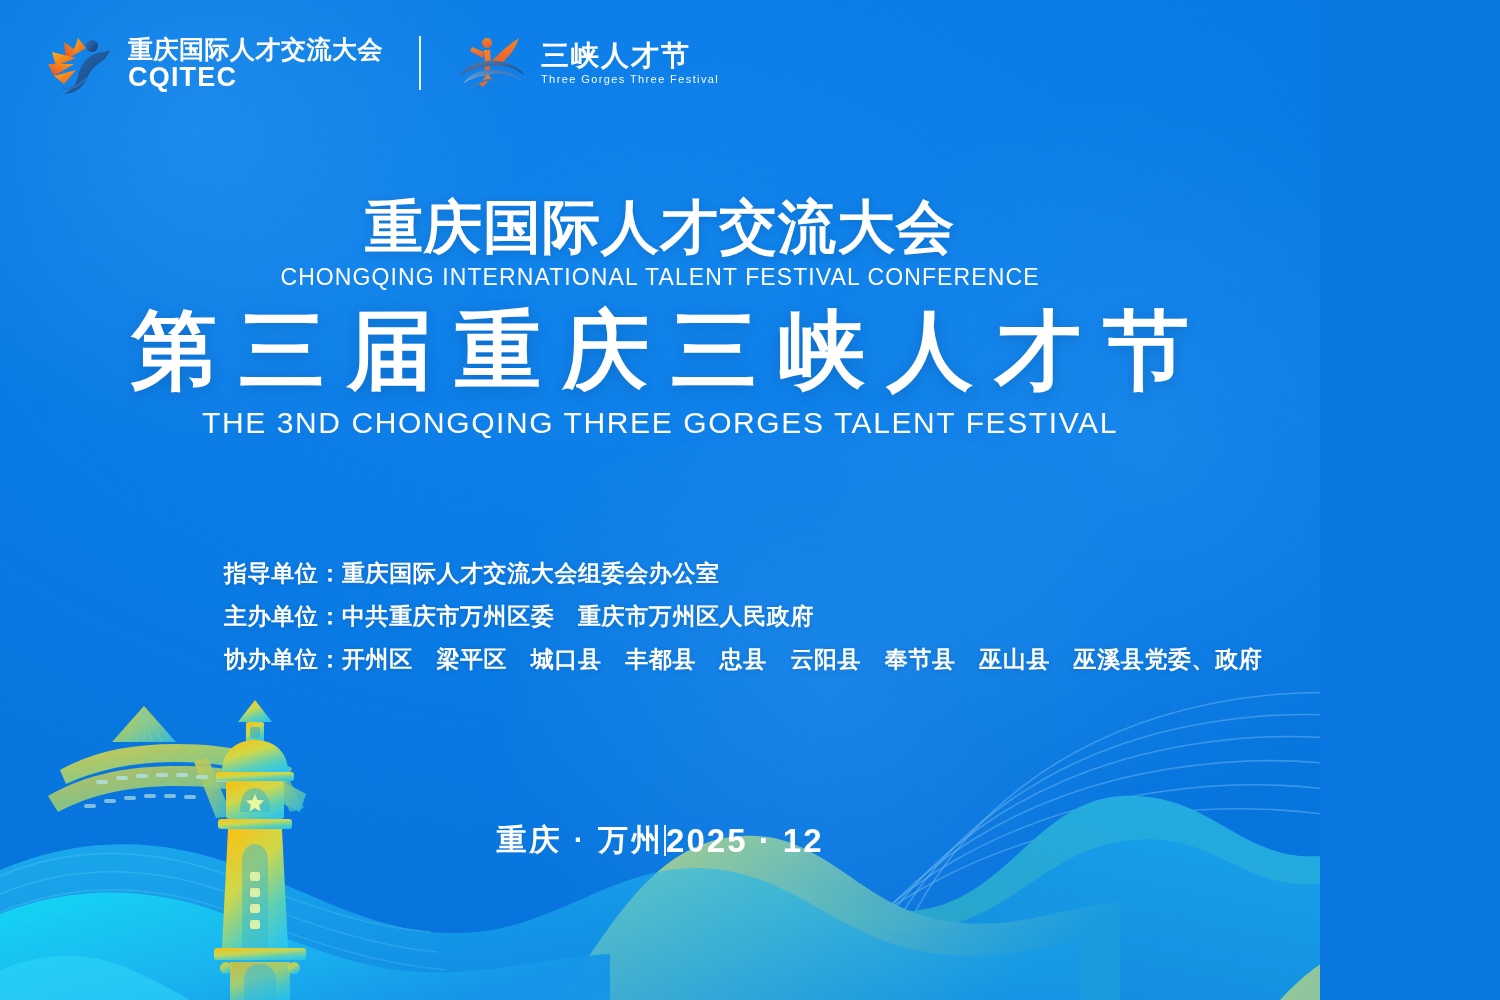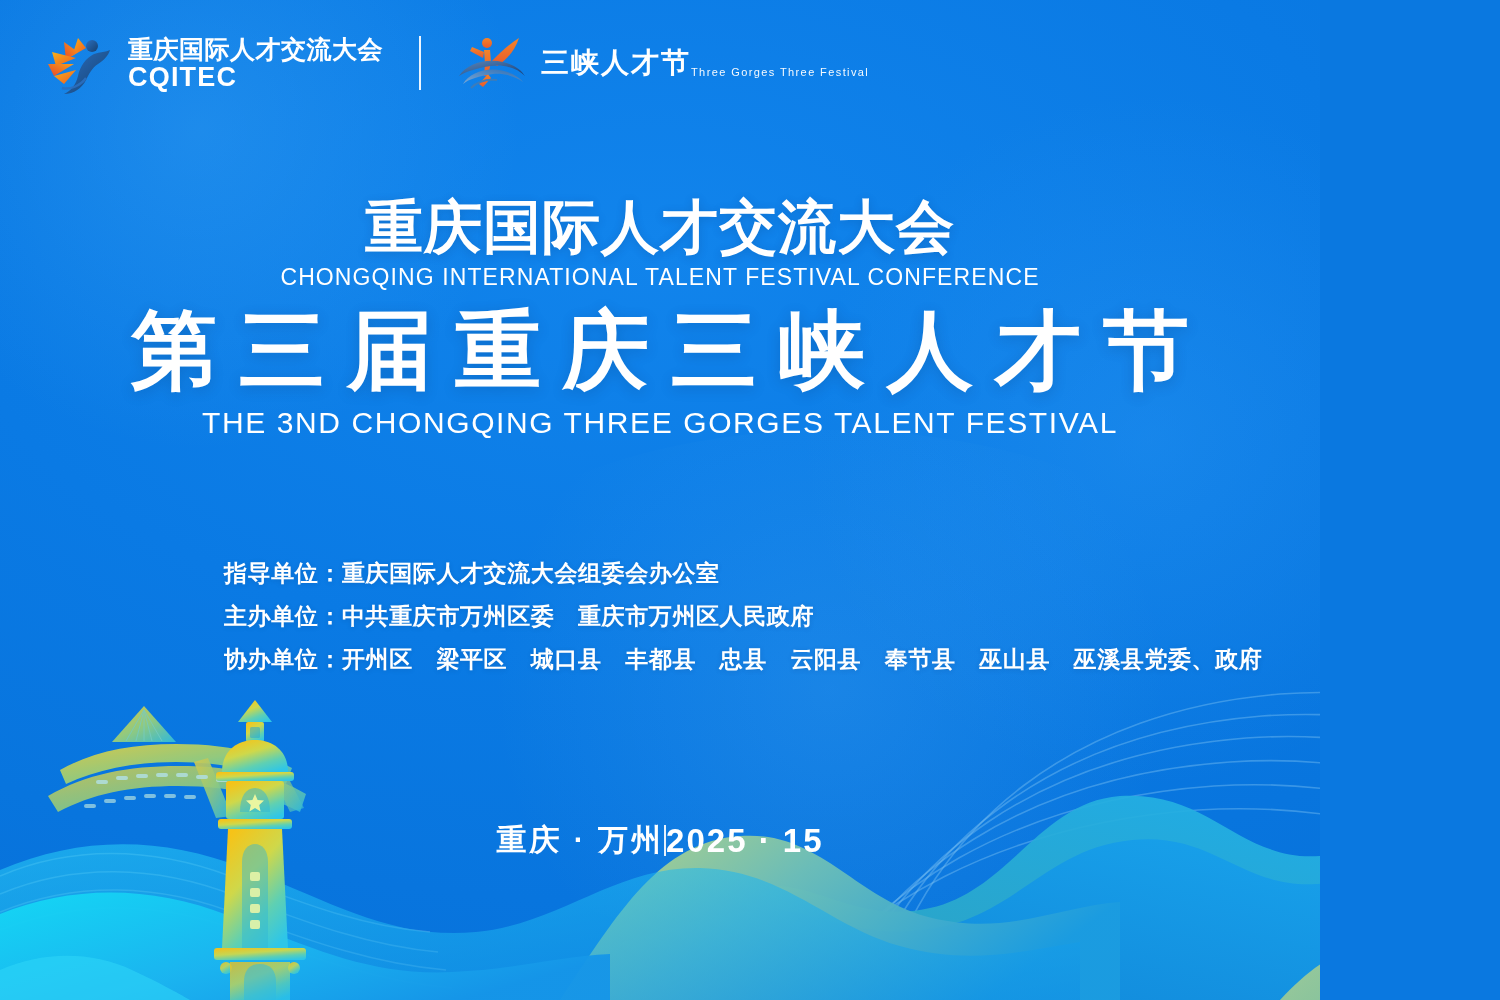--- a/index.html
+++ b/index.html
@@ -77,24 +77,23 @@
   }
   .logo-sep {
     width: 2px;
     height: 54px;
     background: #ffffff;
     opacity: .92;
     margin: 0 36px;
   }
   .tg-text-block {
     display: flex;
-    flex-direction: row;
+    flex-direction: column;
     justify-content: center;
     color: #ffffff;
-    align-items: flex-end;
   }
   .tg-cn {
     font-size: 28px;
     font-weight: 700;
     letter-spacing: 2px;
     line-height: 1.15;
     white-space: nowrap;
   }
   .tg-en {
     font-size: 11px;
@@ -310,21 +309,21 @@
   <div class="orgs">
     <div class="org-line">指导单位：重庆国际人才交流大会组委会办公室</div>
     <div class="org-line">主办单位：中共重庆市万州区委　重庆市万州区人民政府</div>
     <div class="org-line">协办单位：开州区　梁平区　城口县　丰都县　忠县　云阳县　奉节县　巫山县　巫溪县党委、政府</div>
   </div>
 
   <div class="datebar">
     <div class="datebar-inner">
       <span class="date-place">重庆 · 万州</span>
       <span class="date-div"></span>
-      <span class="date-num">2025 · 15</span>
+      <span class="date-num">2025 · 12</span>
     </div>
   </div>
 
   <svg class="bottom-art" viewBox="0 0 1500 330" preserveAspectRatio="none">
     <defs>
       <linearGradient id="hillGreen" x1="0" y1="0" x2="1" y2="0.4">
         <stop offset="0" stop-color="#c8da7a"></stop>
         <stop offset="0.45" stop-color="#6fc0b6"></stop>
         <stop offset="1" stop-color="#1b9ce0"></stop>
       </linearGradient>

